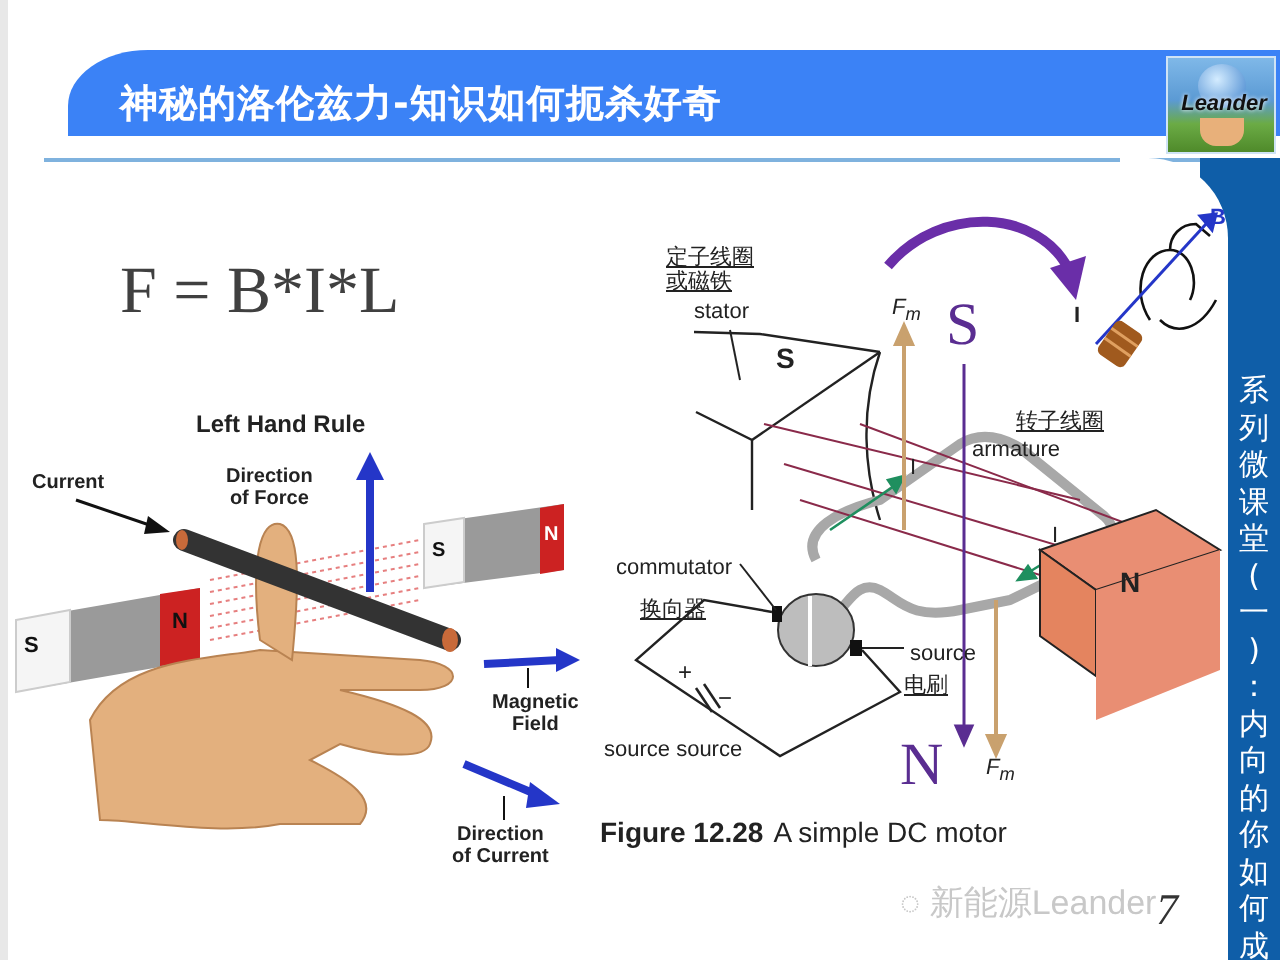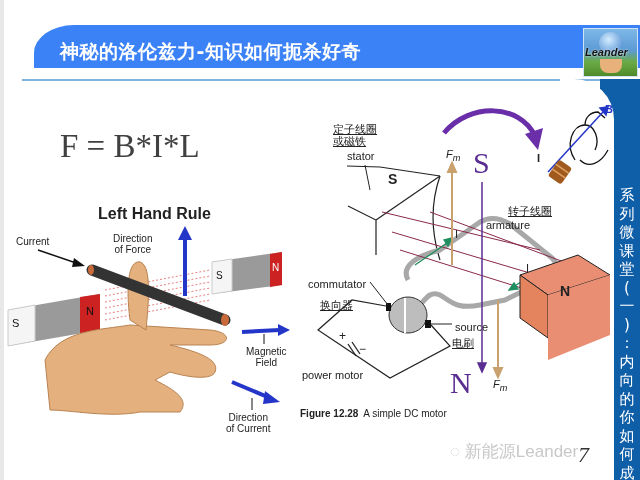--- a/index.html
+++ b/index.html
@@ -3,34 +3,34 @@
 <meta charset="utf-8">
 <style>
   html, body { margin:0; padding:0; }
   body { width:640px; height:480px; position:relative; overflow:hidden; background:#ffffff; font-family:"Liberation Sans", sans-serif; }
   .left-edge { position:absolute; left:0; top:0; width:4px; height:480px; background:#e8e8e8; }
   .header { position:absolute; left:34px; top:25px; width:618px; height:43px; background:#3b82f6; border-top-left-radius:40px 28px; }
   .header-title { position:absolute; left:26px; top:14px; font-family:"DejaVu Sans", sans-serif; font-weight:bold; font-size:19px; color:#fff; letter-spacing:0.5px; }
   .header-line { position:absolute; left:22px; top:79px; width:580px; height:2px; background:#7fb2de; }
   .logo { position:absolute; left:583px; top:28px; width:53px; height:47px; background:linear-gradient(#7fb8e8 0%, #5b9ad4 45%, #6bab45 70%, #4f8a2a 100%); border:1px solid #cfe3f5; overflow:hidden; }
   .logo .globe { position:absolute; left:15px; top:3px; width:24px; height:22px; border-radius:50%; background:radial-gradient(circle at 40% 35%, #d4ecff, #3a7fcb); }
-  .logo .txt { position:absolute; left:1px; top:17px; width:41px; text-align:center; font-weight:bold; font-style:italic; font-size:11px; color:#111; text-shadow:0 0 2px #fff; }
+  .logo .txt { position:absolute; left:1px; top:17px; width:54px; text-align:center; font-weight:bold; font-style:italic; font-size:11px; color:#111; text-shadow:0 0 2px #fff; }
   .logo .hands { position:absolute; left:16px; top:30px; width:22px; height:14px; background:#e8b07a; border-radius:0 0 8px 8px; }
   .right-bar { position:absolute; left:614px; top:79px; width:26px; height:401px; background:#0f5ea8; }
   .right-corner { position:absolute; left:600px; top:79px; width:40px; height:40px; background:#0f5ea8; }
   .right-corner-mask { position:absolute; left:560px; top:79px; width:54px; height:60px; background:#fff; border-top-right-radius:40px; }
   .vert-text { position:absolute; left:614px; top:186px; width:26px; font-family:"DejaVu Sans", sans-serif; font-size:15px; line-height:18.5px; color:#fff; text-align:center; }
   .vert-text span { display:block; }
   .formula { position:absolute; left:60px; top:128px; font-family:"Liberation Serif", serif; font-size:33px; color:#404040; }
-  .lhr-title { position:absolute; left:98px; top:205px; font-weight:bold; font-size:16px; color:#222; }
-  .lbl { position:absolute; font-weight:normal; font-size:10px; color:#222; line-height:11px; text-align:center; }
+  .lhr-title { position:absolute; left:98px; top:205px; font-weight:bold; font-size:12px; color:#222; }
+  .lbl { position:absolute; font-weight:bold; font-size:10px; color:#222; line-height:11px; text-align:center; }
   .diag-lbl { position:absolute; font-size:11px; color:#222; line-height:12px; }
   .cn-under { text-decoration:underline; }
   .pole { position:absolute; font-family:"Liberation Serif", serif; font-size:30px; color:#5a2d91; }
-  .fig-cap { position:absolute; left:300px; top:408px; font-size:10px; color:#222; }
+  .fig-cap { position:absolute; left:300px; top:408px; font-size:14px; color:#222; }
   .fig-cap b { margin-right:5px; }
   .watermark { position:absolute; left:450px; top:440px; font-size:17px; color:#c8c8c8; }
   .page-num { position:absolute; left:578px; top:442px; font-family:"Liberation Serif", serif; font-style:italic; font-size:22px; color:#333; }
   svg { position:absolute; left:0; top:0; }
 </style>
 </head>
 <body>
 
 <div class="left-edge"></div>
 
@@ -243,21 +243,21 @@
 
 <div class="diag-lbl cn-under" style="left:508px;top:205px;">转子线圈</div>
 <div class="diag-lbl" style="left:486px;top:219px;">armature</div>
 
 <div class="diag-lbl cn-under" style="left:320px;top:259px;margin-top:40px;">换向器</div>
 <div class="diag-lbl" style="left:308px;top:278px;">commutator</div>
 
 <div class="diag-lbl" style="left:455px;top:321px;">source</div>
 <div class="diag-lbl cn-under" style="left:452px;top:337px;">电刷</div>
 
-<div class="diag-lbl" style="left:302px;top:369px;">power motor</div>
+<div class="diag-lbl" style="left:302px;top:369px;">source source</div>
 <div class="diag-lbl" style="left:339px;top:330px;font-size:12px;">+</div>
 <div class="diag-lbl" style="left:359px;top:343px;font-size:12px;">−</div>
 
 <div class="diag-lbl" style="left:560px;top:285px;font-weight:bold;font-size:14px;">N</div>
 
 <div class="diag-lbl" style="left:446px;top:148px;font-style:italic;"><span>F</span><sub>m</sub></div>
 <div class="diag-lbl" style="left:493px;top:378px;font-style:italic;"><span>F</span><sub>m</sub></div>
 
 <div class="diag-lbl" style="left:455px;top:228px;">I</div>
 <div class="diag-lbl" style="left:526px;top:262px;">I</div>

